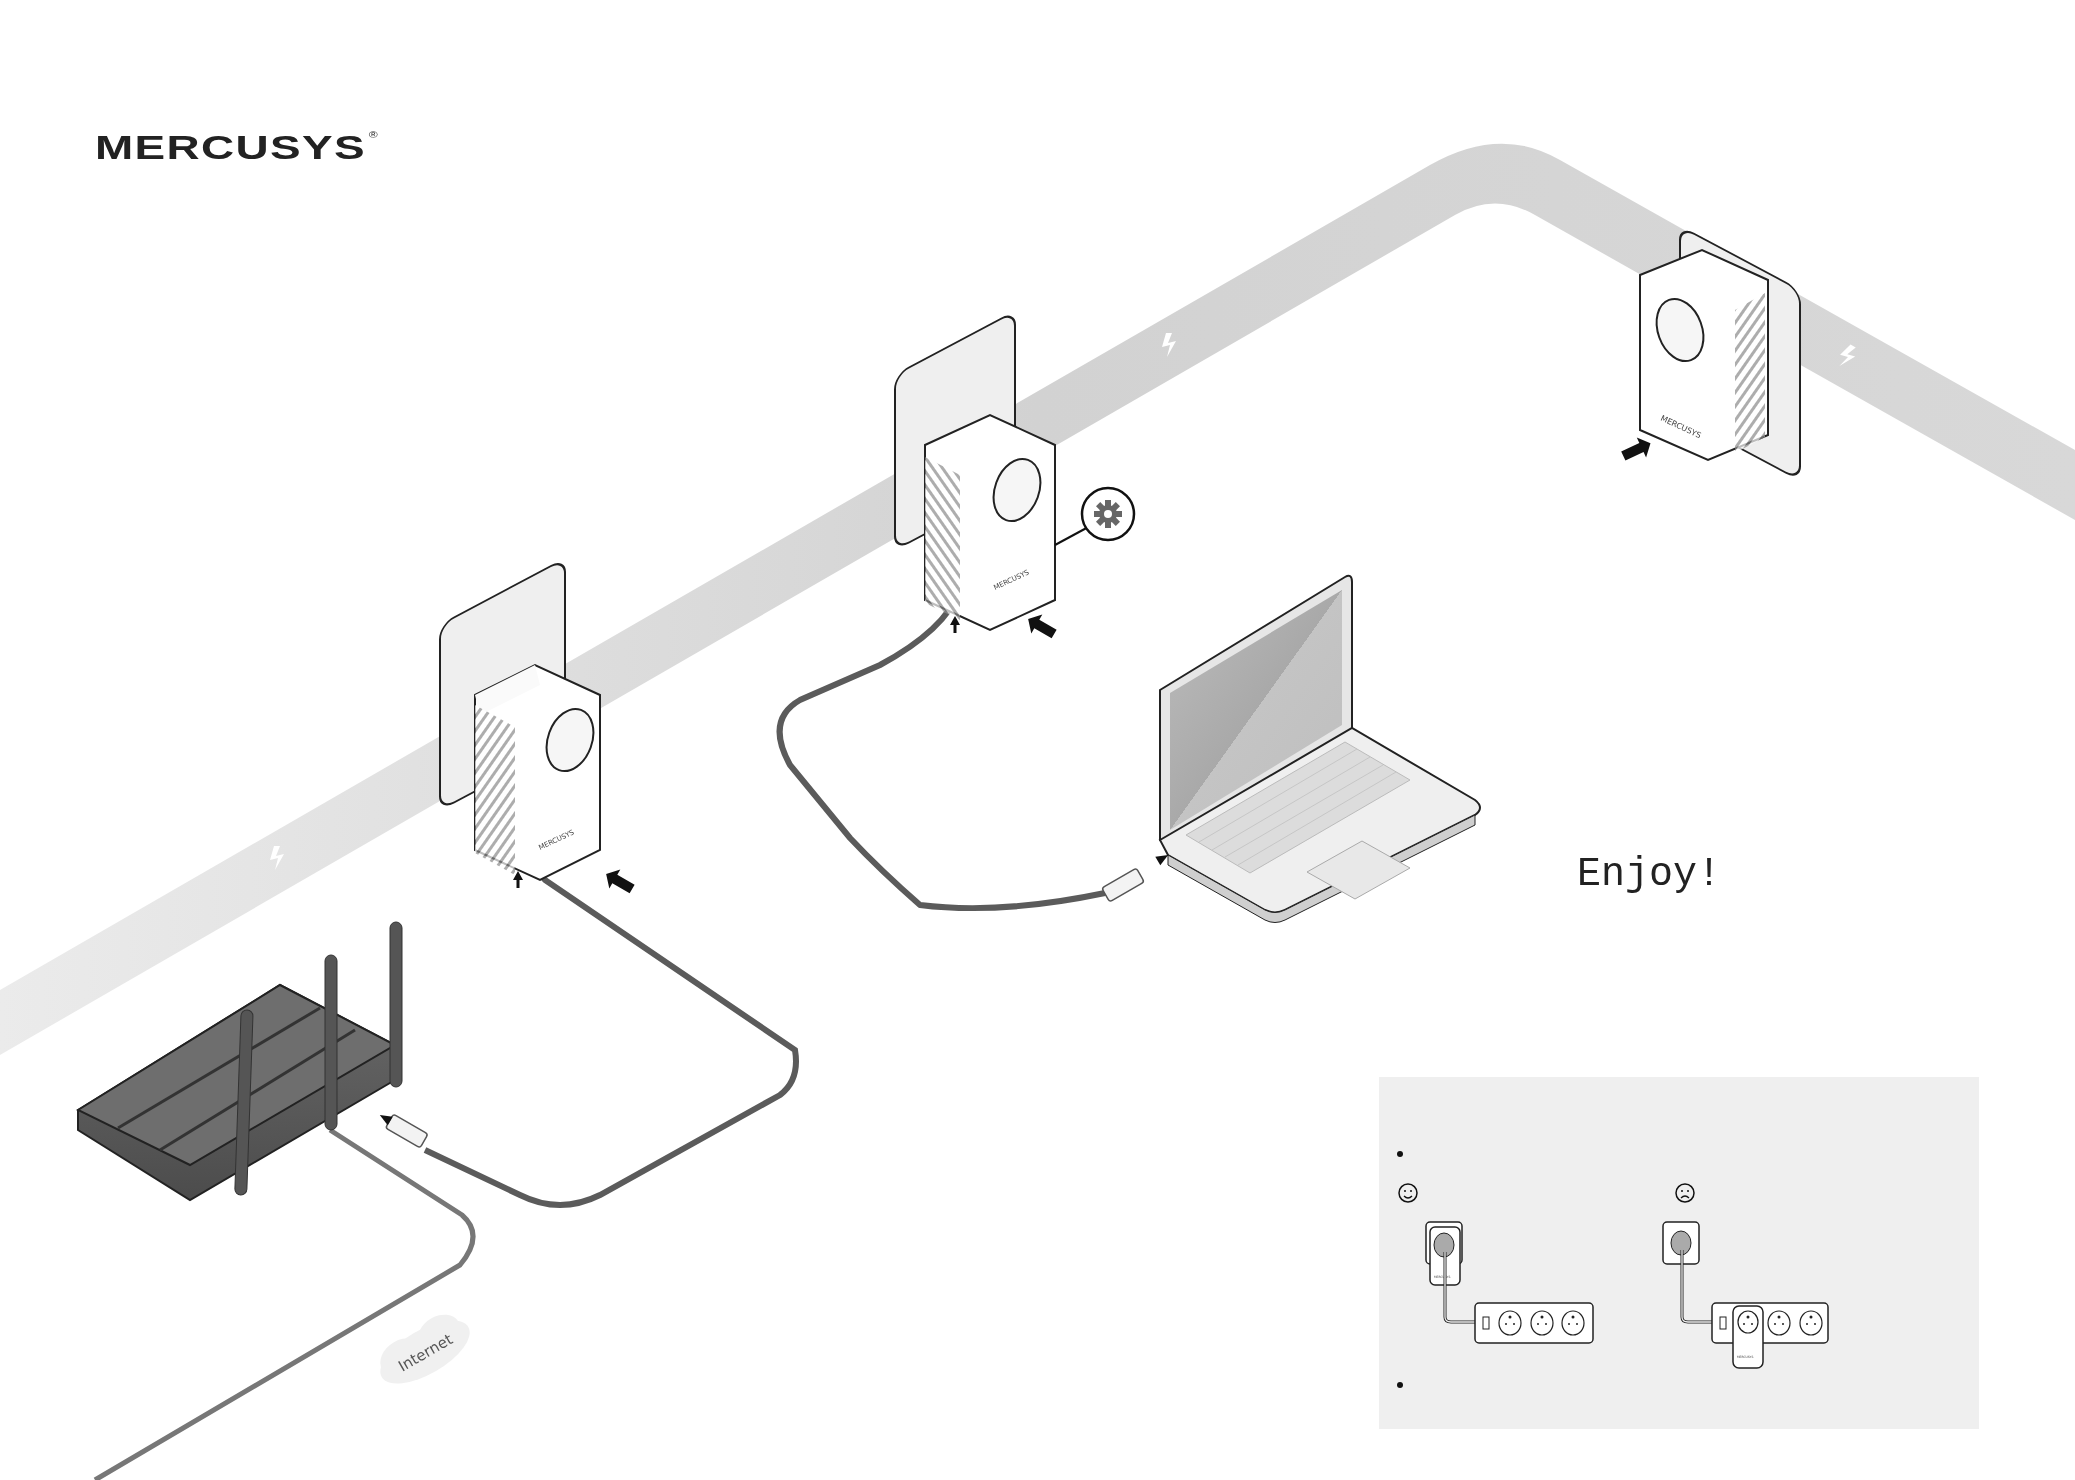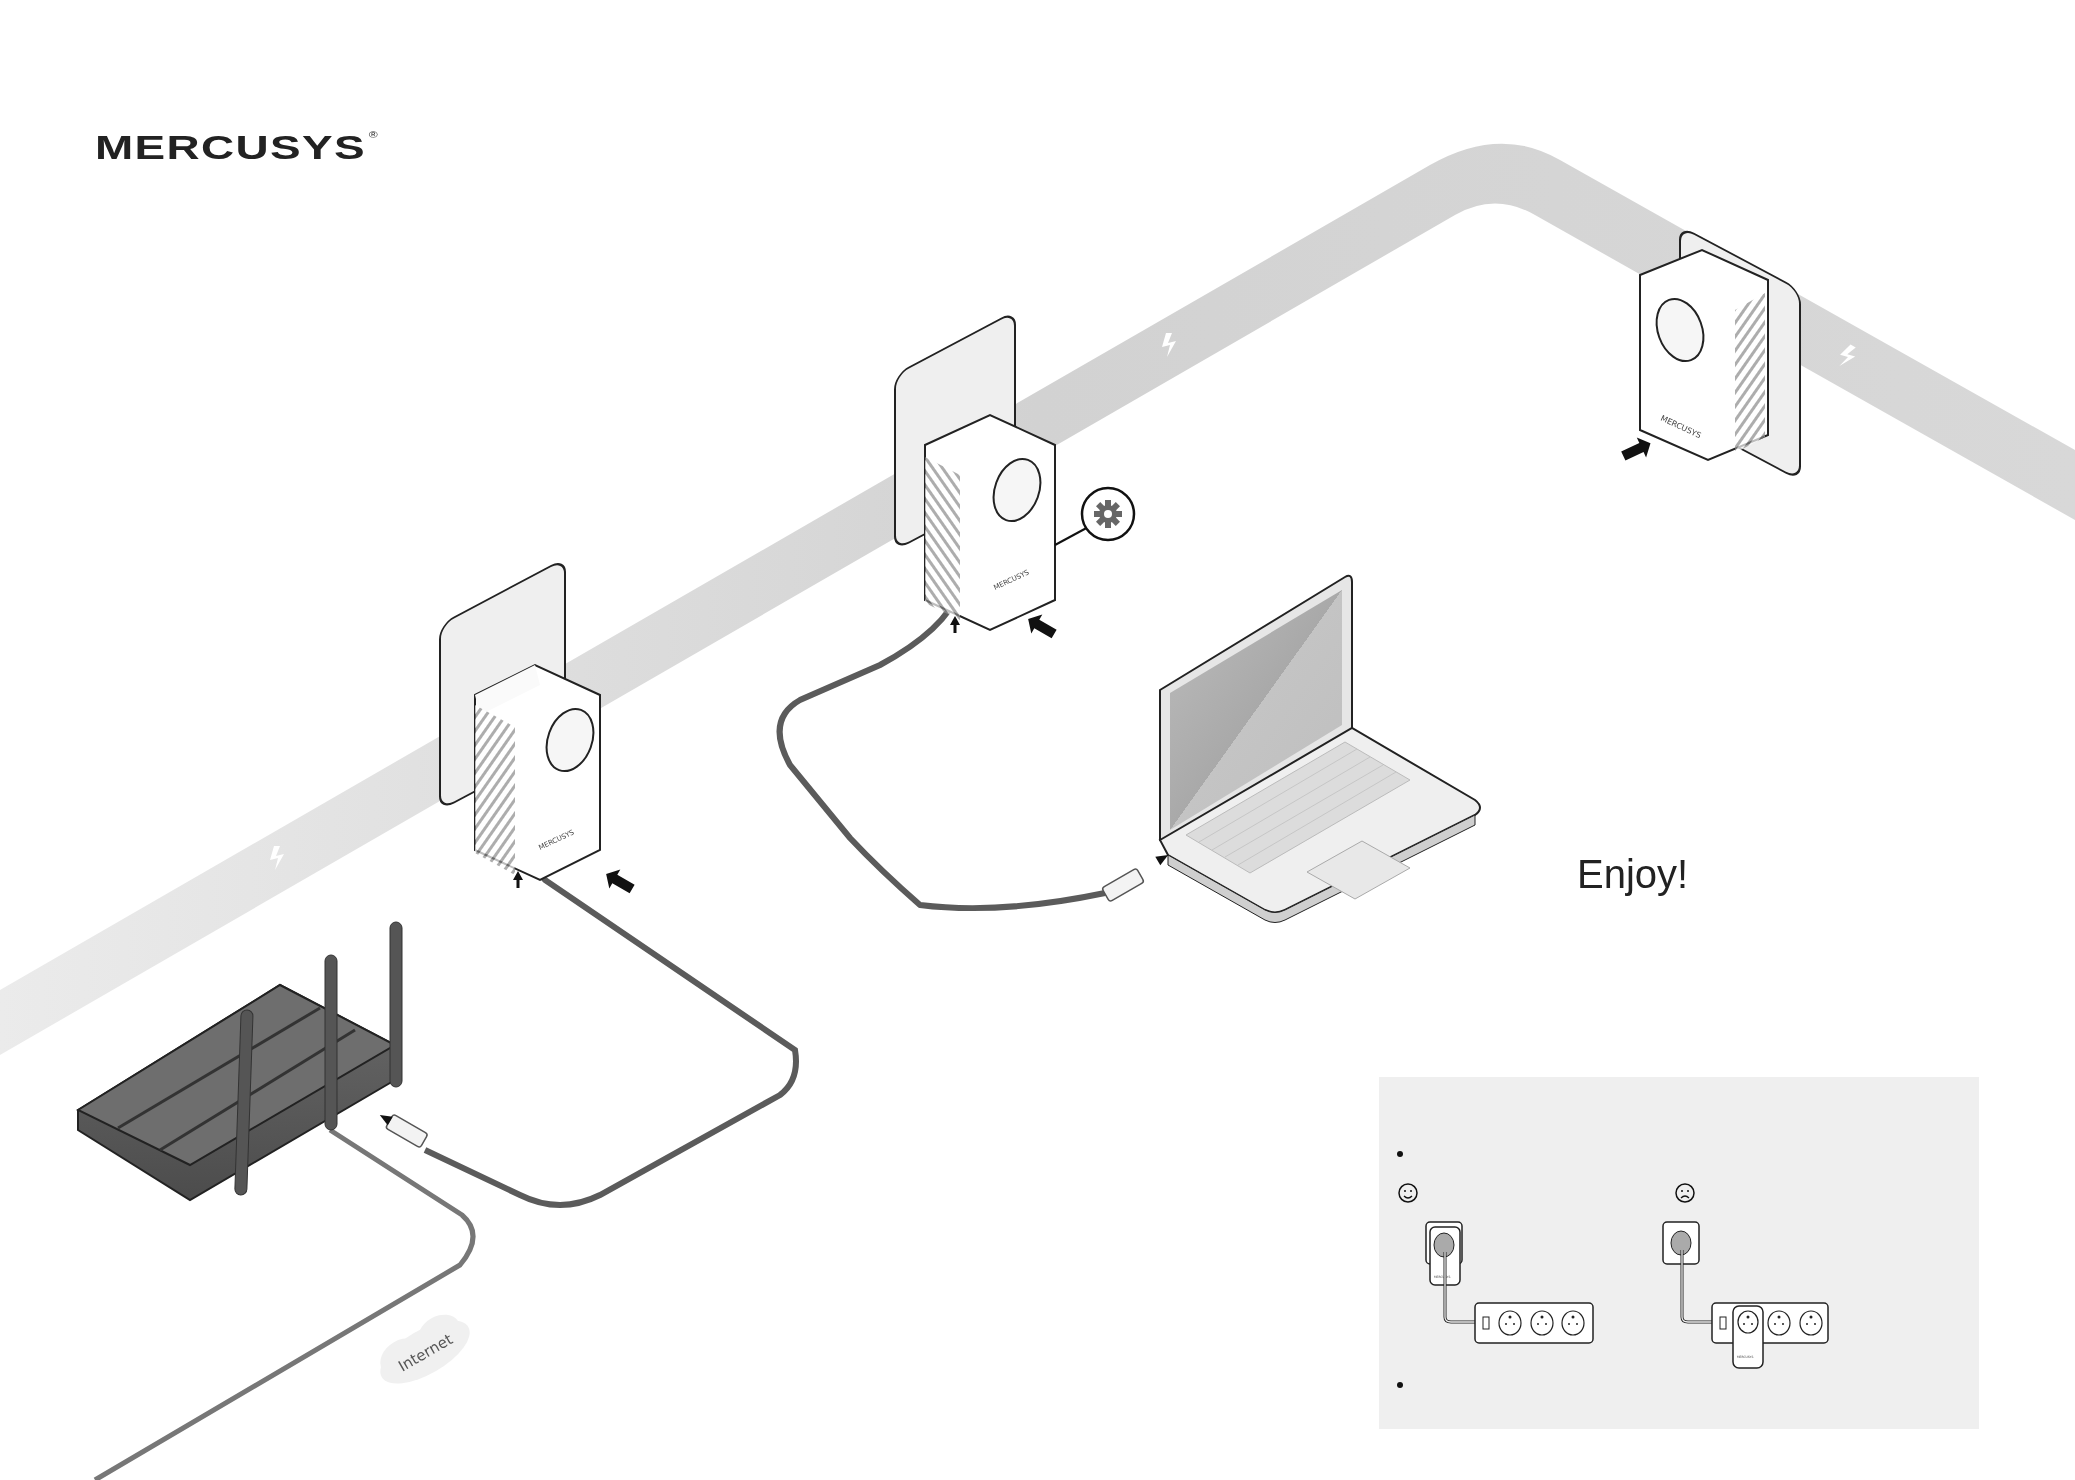--- a/index.html
+++ b/index.html
@@ -1,20 +1,20 @@
 <!DOCTYPE html>
 <html><head>
 <meta charset="utf-8">
 <style>
   html,body{margin:0;padding:0;background:#ffffff;}
   body{width:2075px;height:1480px;position:relative;overflow:hidden;font-family:"DejaVu Sans",sans-serif;}
   .abs{position:absolute;}
   #logo{left:95px;top:128px;font-family:"Liberation Sans",sans-serif;font-weight:900;font-size:34px;letter-spacing:1px;color:#222;transform:scaleX(1.35);transform-origin:left top;}
   #logo sup{font-size:9px;font-weight:normal;vertical-align:top;position:relative;top:2px;left:2px;}
-  #enjoy{left:1577px;top:852px;font-size:40px;color:#222;font-family:Liberation Sans, sans-serif;}
+  #enjoy{left:1577px;top:852px;font-size:40px;color:#222;font-family:Liberation Mono, monospace;}
   #tip-panel{left:1379px;top:1077px;width:600px;height:352px;background:#efefef;}
   .bullet{width:6px;height:6px;border-radius:50%;background:#111;position:absolute;}
   svg{position:absolute;left:0;top:0;}
 </style>
 </head>
 <body>
 
 <div id="logo" class="abs"><span>MERCUSYS</span><sup>®</sup></div>
 
 <svg width="2075" height="1480" viewBox="0 0 2075 1480">

